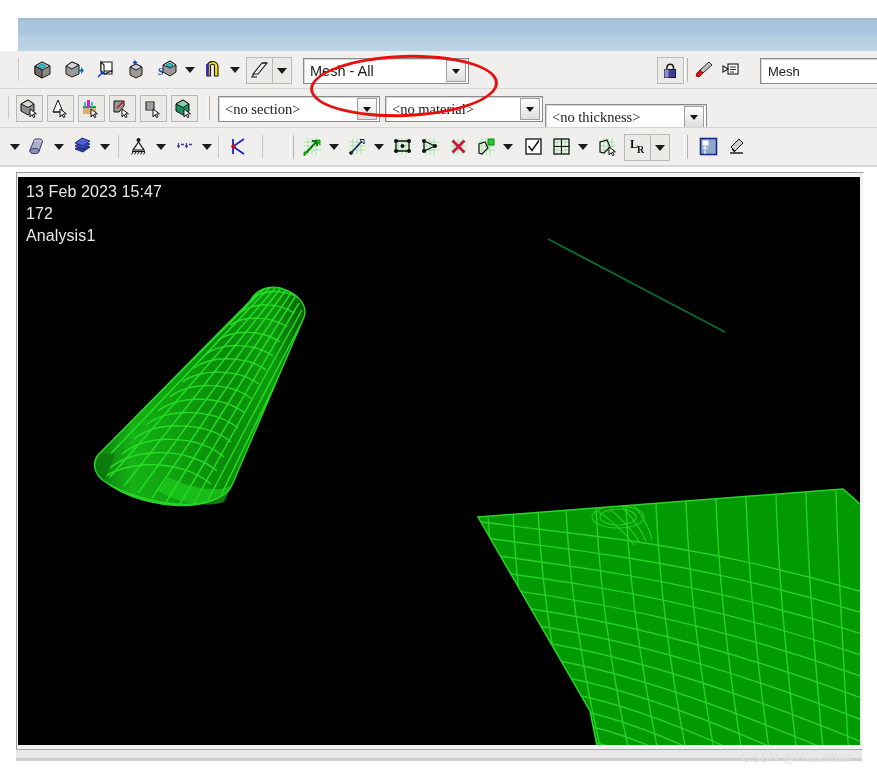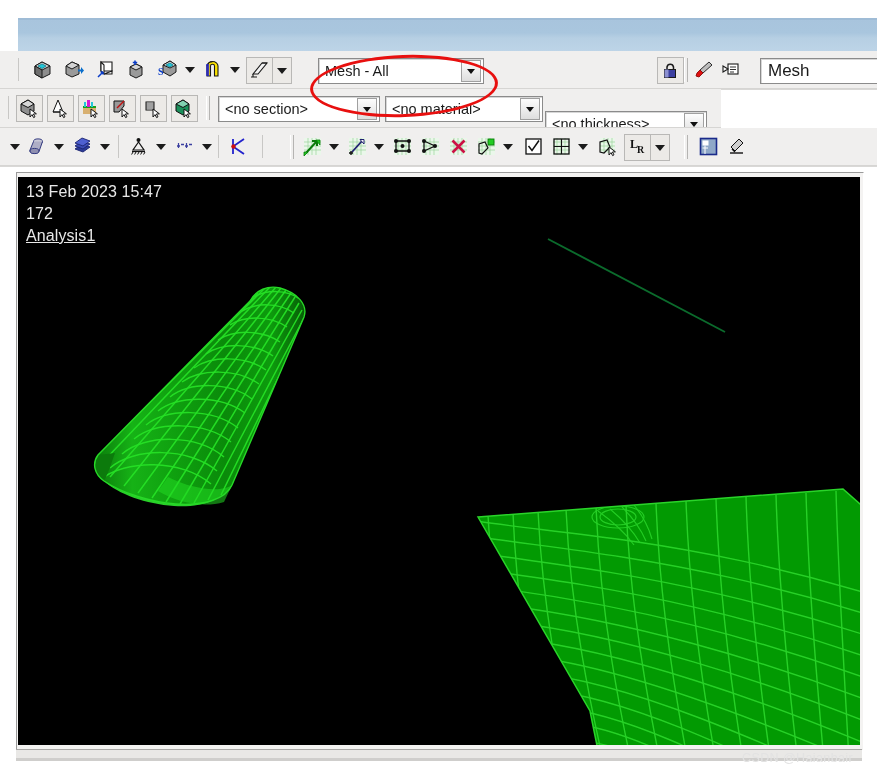--- a/index.html
+++ b/index.html
@@ -7,21 +7,21 @@
   .app{position:relative;width:877px;height:775px;background:#ffffff;}
 
   
   .titleband{position:absolute;left:18px;top:18px;width:859px;height:33px;
     background:linear-gradient(to bottom,#a8c4dd 0%,#a9c6de 45%,#b6cfe3 60%,#bdd4e7 100%);}
   .titleband .sheen{position:absolute;left:0;top:0;right:0;height:2px;background:#9fbcd6;}
 
   
   .tbrow{position:absolute;left:0;background:#f0efee;border-bottom:1px solid #d9d8d6;}
   #tb1{top:51px;width:877px;height:38px;}
-  #tb2{top:89px;width:721px;height:39px;}
+  #tb2{top:89px;width:877px;height:39px;font-family:Liberation Serif, serif;}
   #tb3{top:128px;width:877px;height:38px;background:#f0efee;}
   .tbrow .hairline{position:absolute;left:0;right:0;bottom:0;height:1px;background:#d6d5d3;}
 
   .sep{position:absolute;top:7px;width:1px;height:23px;background:#c8c7c5;}
   .sep2{position:absolute;top:7px;width:2px;height:24px;
     border-left:1px solid #ffffff;border-right:1px solid #b5b4b2;}
 
   .ibtn{position:absolute;width:25px;height:25px;display:flex;align-items:center;
     justify-content:center;cursor:default;}
   .ibtn.framed{border:1px solid #b9b8b6;background:#eceae7;}
@@ -33,36 +33,36 @@
   
   .combo{position:absolute;height:24px;background:#ffffff;border:1px solid #8b8b8b;
     box-shadow:inset 1px 1px 0 #d7d7d7;display:flex;align-items:center;}
   .combo .val{flex:1;padding-left:6px;font-size:14.5px;color:#1a1a1a;white-space:nowrap;overflow:hidden;}
   .combo .drop{width:18px;height:20px;margin-right:2px;border:1px solid #a0a0a0;
     background:linear-gradient(to bottom,#fdfdfd,#dedede);display:flex;align-items:center;justify-content:center;}
   .combo .drop::after{content:"";width:0;height:0;border-left:4px solid transparent;
     border-right:4px solid transparent;border-top:5px solid #101010;}
   .textbox{position:absolute;height:24px;background:#ffffff;border:1px solid #8b8b8b;
     box-shadow:inset 1px 1px 0 #d7d7d7;display:flex;align-items:center;}
-  .textbox .val{padding-left:7px;font-size:17px;color:#1a1a1a;white-space:nowrap;}
+  .textbox .val{padding-left:7px;font-size:13px;color:#1a1a1a;white-space:nowrap;}
 
   
   .ellipse{position:absolute;left:310px;top:55px;width:182px;height:56px;
     border:3.5px solid #e8100f;border-radius:50%;pointer-events:none;z-index:40;
     transform:rotate(-2deg);}
 
   
   .vpframe{position:absolute;left:16px;top:172px;width:846px;height:577px;
     background:#f4f3f2;border-top:1px solid #9a9a9a;border-left:1px solid #9a9a9a;
     border-right:1px solid #ffffff;border-bottom:1px solid #ffffff;}
   .viewport{position:absolute;left:18px;top:177px;width:842px;height:568px;
     background:#000000;overflow:hidden;}
   .vptext{position:absolute;left:8px;color:#e8e8e8;font-size:16px;
     font-family:"Liberation Sans",sans-serif;letter-spacing:.1px;}
-  #vtl1{top:6px;} #vtl2{top:28px;} #vtl3{top:50px;text-decoration:underline;}
+  #vtl1{top:6px;} #vtl2{top:28px;} #vtl3{top:50px;}
 
   .vpbottom{position:absolute;left:16px;top:749px;width:846px;height:9px;
     background:#e9e8e6;border-top:1px solid #a8a7a5;border-bottom:1px solid #ffffff;}
   .vpbottom2{position:absolute;left:16px;top:758px;width:846px;height:3px;background:#cfcecc;}
 
   .watermark{position:absolute;left:742px;top:751px;font-size:12.5px;color:#e2e2e2;
     letter-spacing:.4px;font-family:"Liberation Sans",sans-serif;}
 
   svg{display:block;}
 </style>
@@ -134,21 +134,21 @@
 
     <div class="ibtn framed" style="left:246px;top:6px;">
       <svg width="21" height="21" viewBox="0 0 21 21">
         <polygon points="4,14 13,3 18,3 9,14" fill="#f3f3f3" stroke="#1a1a1a" stroke-width="1.1"></polygon>
         <path d="M4,14 L4,17 M2,17 L8,17" stroke="#1a1a1a" stroke-width="1.1" fill="none"></path>
         <path d="M13,3 L18,3" stroke="#1a1a1a" stroke-width="1.1"></path>
       </svg>
     </div>
     <div class="arrowbtn framed" style="left:272px;top:6px;"></div>
 
-    <div class="combo" style="left:318px;top:7px;width:164px;">
+    <div class="combo" style="left:303px;top:7px;width:164px;">
       <div class="val">Mesh - All</div>
       <div class="drop"></div>
     </div>
 
 
     <div class="ibtn framed" style="left:657px;top:6px;">
       <svg width="19" height="19" viewBox="0 0 19 19">
         <path d="M6,9 L6,6 A3.3,3.3 0 0 1 12.5,6 L12.5,9" fill="none" stroke="#1a1a1a" stroke-width="1.5"></path>
         <rect x="3.5" y="8.5" width="11" height="8" fill="#3b3fa0" stroke="#1a1a1a" stroke-width="1"></rect>
         <rect x="3.5" y="8.5" width="4" height="8" fill="#8b8fd0"></rect>
@@ -230,21 +230,21 @@
     <div class="sep2" style="left:206px;"></div>
 
     <div class="combo" style="left:218px;top:7px;width:160px;">
       <div class="val">&lt;no section&gt;</div>
       <div class="drop"></div>
     </div>
     <div class="combo" style="left:385px;top:7px;width:156px;justify-content:center;">
       <div class="val">&lt;no material&gt;</div>
       <div class="drop"></div>
     </div>
-    <div class="combo" style="left:545px;top:22px;width:160px;">
+    <div class="combo" style="left:545px;top:15px;width:160px;">
       <div class="val">&lt;no thickness&gt;</div>
       <div class="drop"></div>
     </div>
     <div class="hairline"></div>
   </div>
 
   <div class="tbrow" id="tb3">
     <div class="arrowbtn" style="left:8px;top:6px;"></div>
 
     <div class="ibtn" style="left:24px;top:6px;">

